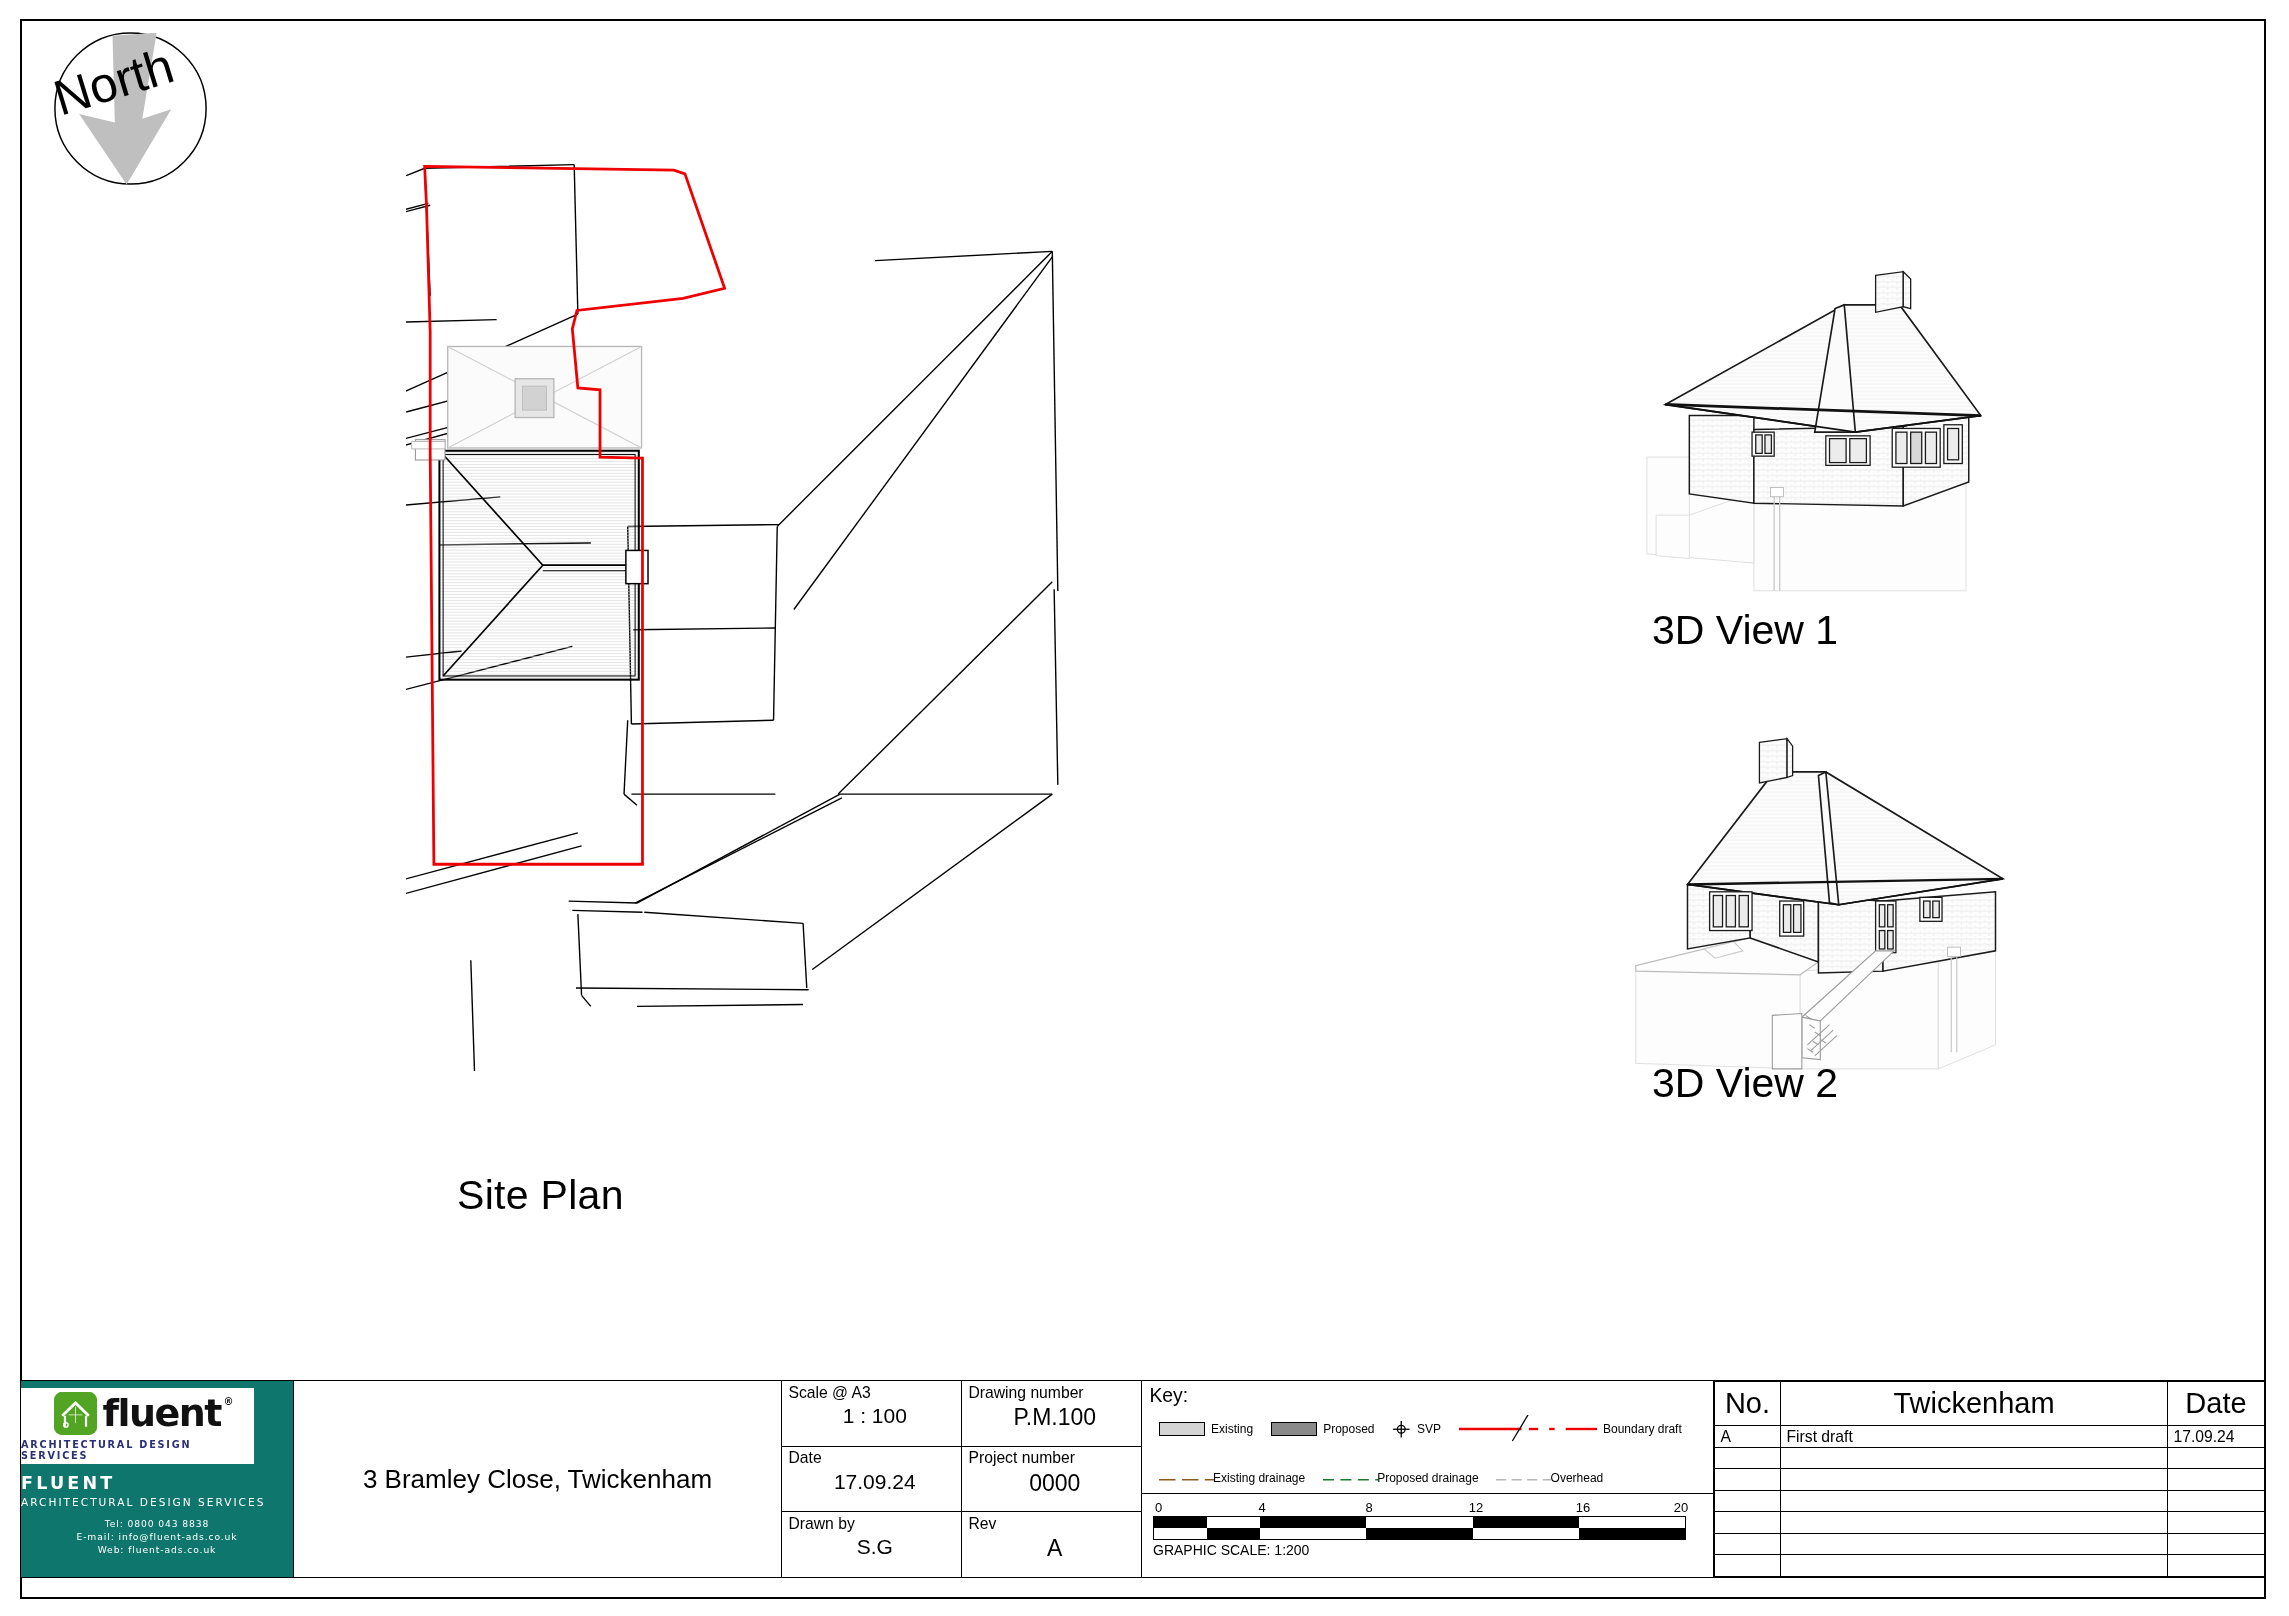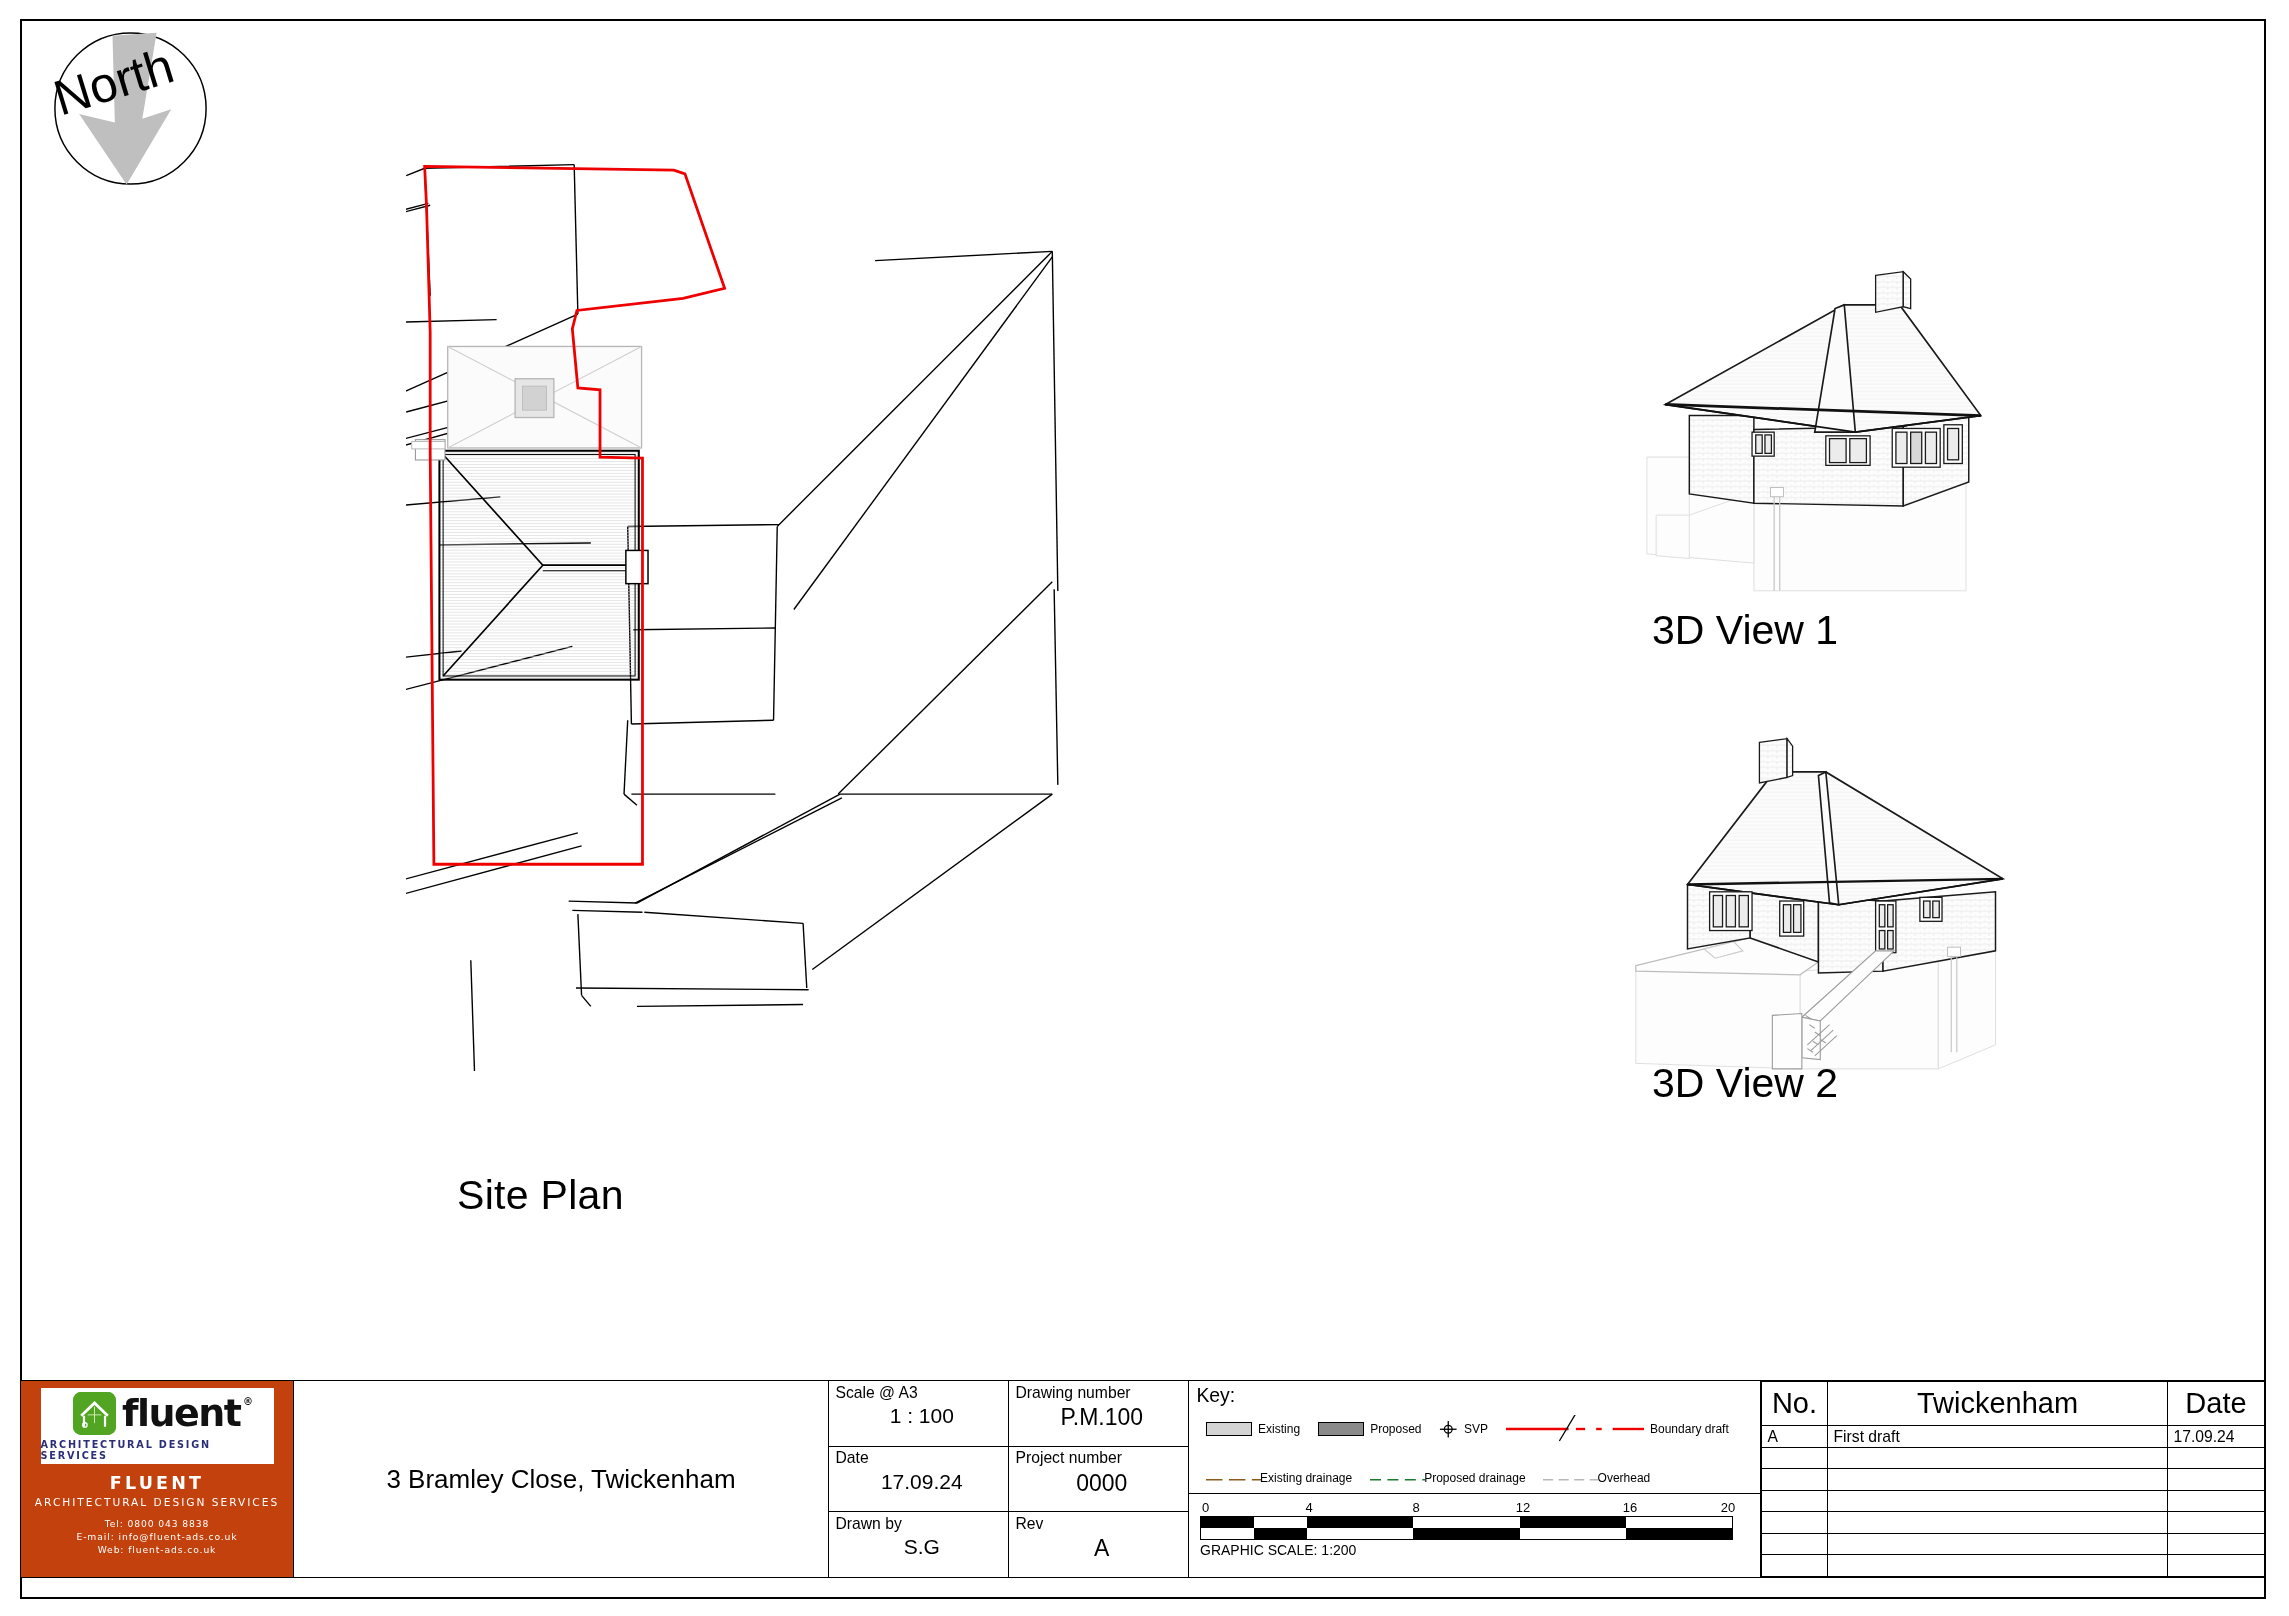--- a/index.html
+++ b/index.html
@@ -80,25 +80,24 @@
     height: 198px;
     box-sizing: border-box;
     display: flex;
     align-items: stretch;
   }
   .tb-cell { box-sizing: border-box; position: relative; }
 
   
   #tb-logo {
     width: 274px;
-    background: #c2410c;
+    background: #0f766e;
     border: 1.8px solid #000;
     display: flex;
     flex-direction: column;
-    align-items: center;
     justify-content: flex-start;
     padding-top: 6.5px;
   }
   #logo-white {
     background: #fff;
     width: 233px;
     height: 72px;
     display: flex;
     align-items: center;
     justify-content: center;
@@ -159,21 +158,21 @@
     color: #fff;
     font-size: 9.2px;
     letter-spacing: 0.9px;
     margin-top: 1.8px;
     font-family: "DejaVu Sans", sans-serif;
   }
   #logo-contact-block { margin-top: 8.3px; text-align: center; }
 
   
   #tb-names {
-    width: 535px;
+    width: 488px;
     border: 1.8px solid #000;
     border-left: none;
     display: flex;
     flex-direction: column;
   }
   .tb-name-row {
     flex: 1;
     display: flex;
     align-items: center;
     justify-content: center;

